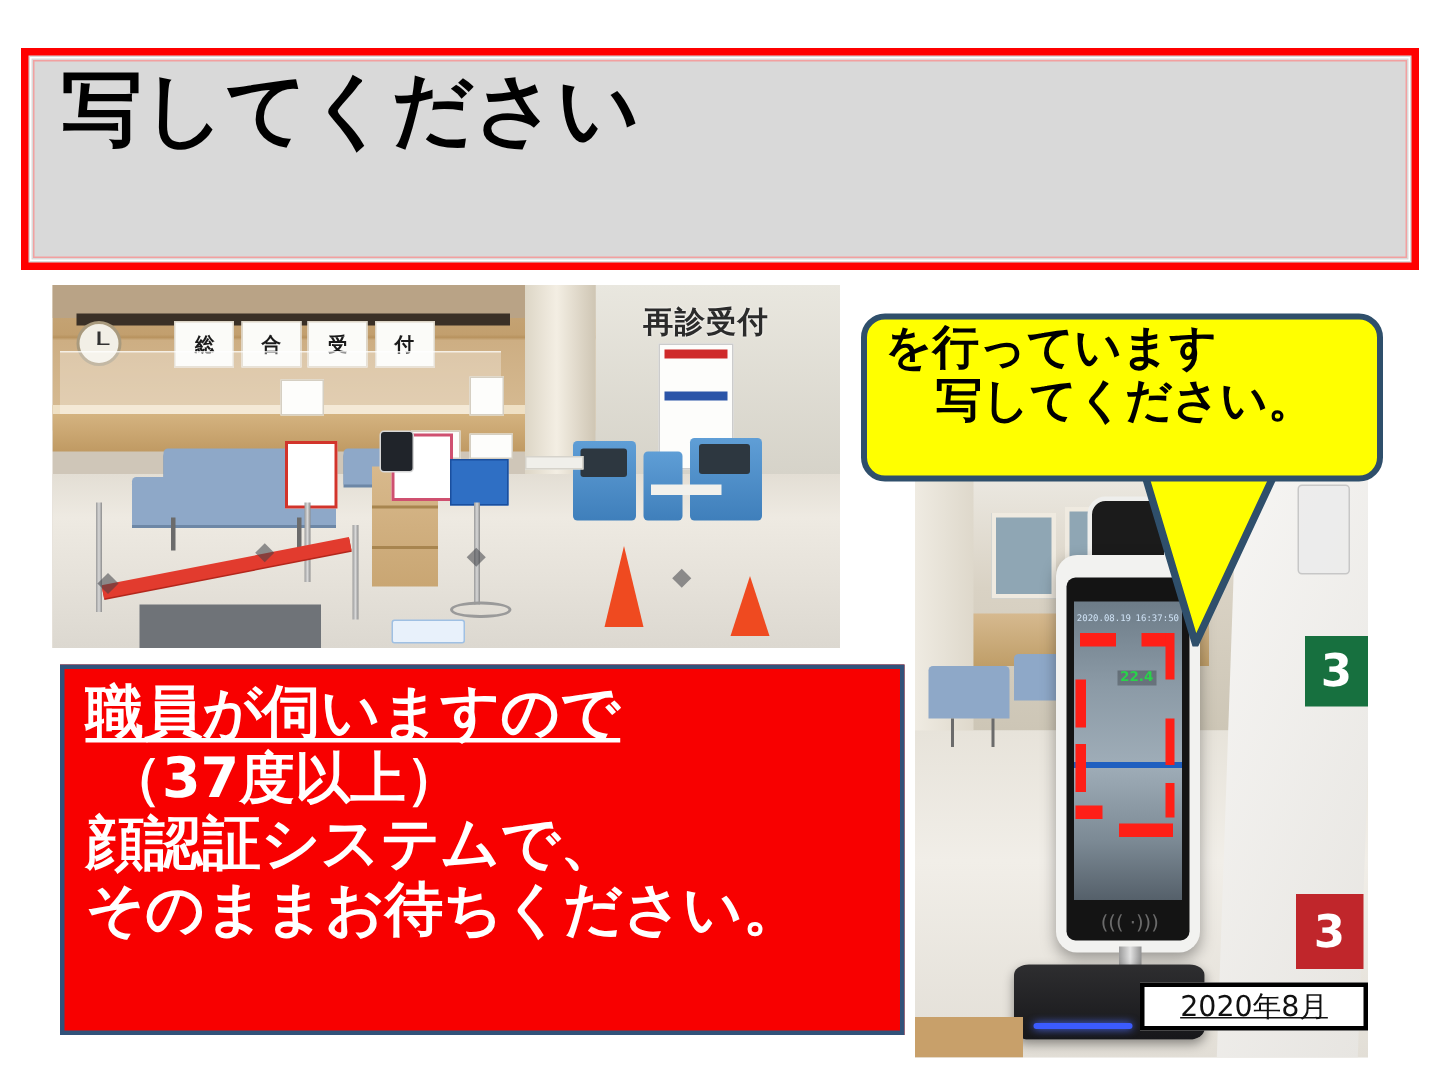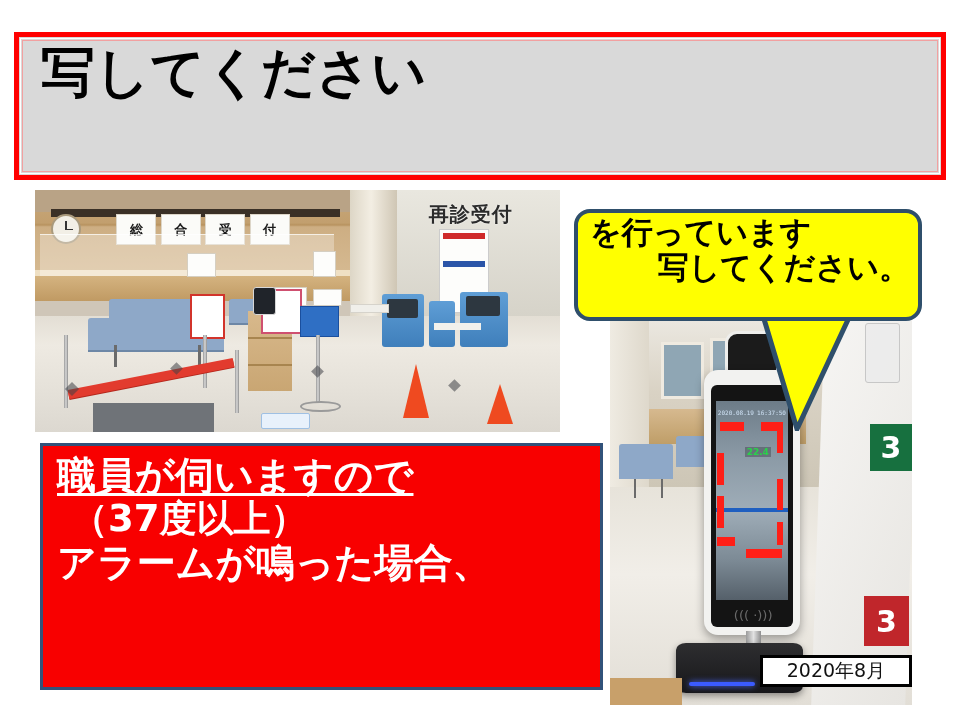--- a/index.html
+++ b/index.html
@@ -145,42 +145,42 @@
   }
   #speech-bubble .bub-tail{
     position:absolute;left:183px;top:100px;width:100px;height:122px;
   }
   .bub-text{
     position:absolute;left:0;top:0;width:100%;height:100%;
     box-sizing:border-box;padding:6px 10px 0 16px;
     color:#000;font-weight:bold;font-size:31px;line-height:1.12;
     white-space:nowrap;
   }
-  .bub-l2{text-align:right;padding-right:2px;}
+  .bub-l2{text-align:center;padding-right:2px;}
 
   
   #alarm-box{
     position:absolute;left:40px;top:443px;width:563px;height:247px;
     background:#f80000;border:3px solid #31527a;box-sizing:border-box;
     padding:8px 0 0 14px;
   }
   #alarm-box .al-line{
     color:#ffffff;font-weight:bold;white-space:nowrap;
     line-height:1.14;font-size:39px;letter-spacing:0px;
   }
   #alarm-box .al-1{display:inline-block;text-decoration:underline;
     text-underline-offset:4px;text-decoration-thickness:3px;font-size:39px;}
   #alarm-box .al-2{padding-left:14px;font-size:37px;}
 
   
   #date-label{
     position:absolute;left:760px;top:655px;width:152px;height:32px;
     background:#ffffff;border:3px solid #000000;box-sizing:border-box;
     display:flex;align-items:center;justify-content:center;
-    font-size:19px;color:#111;
+    font-size:19px;color:#111;text-decoration:underline;
   }
 </style>
 </head>
 <body>
 
 <div id="slide">
 
   <div id="header-banner">
     <div class="inner">
       <div class="hdr-line hdr-line1">写してください</div>
@@ -323,18 +323,19 @@
       <div>を行っています</div>
       <div class="bub-l2">写してください。</div>
     </div>
   </div>
 
   <div id="alarm-box">
     <div class="al-line">
       <span class="al-1">職員が伺いますので</span>
     </div>
     <div class="al-line al-2">（37度以上）</div>
-    <div class="al-line">アラームが鳴った場合、</div>
+    <div class="al-line">顔認証システムで、</div>
+    <div class="al-line">そのままお待ちください。</div>
   </div>
 
   <div id="date-label">2020年8月</div>
 
 </div>
 
 </body></html>

